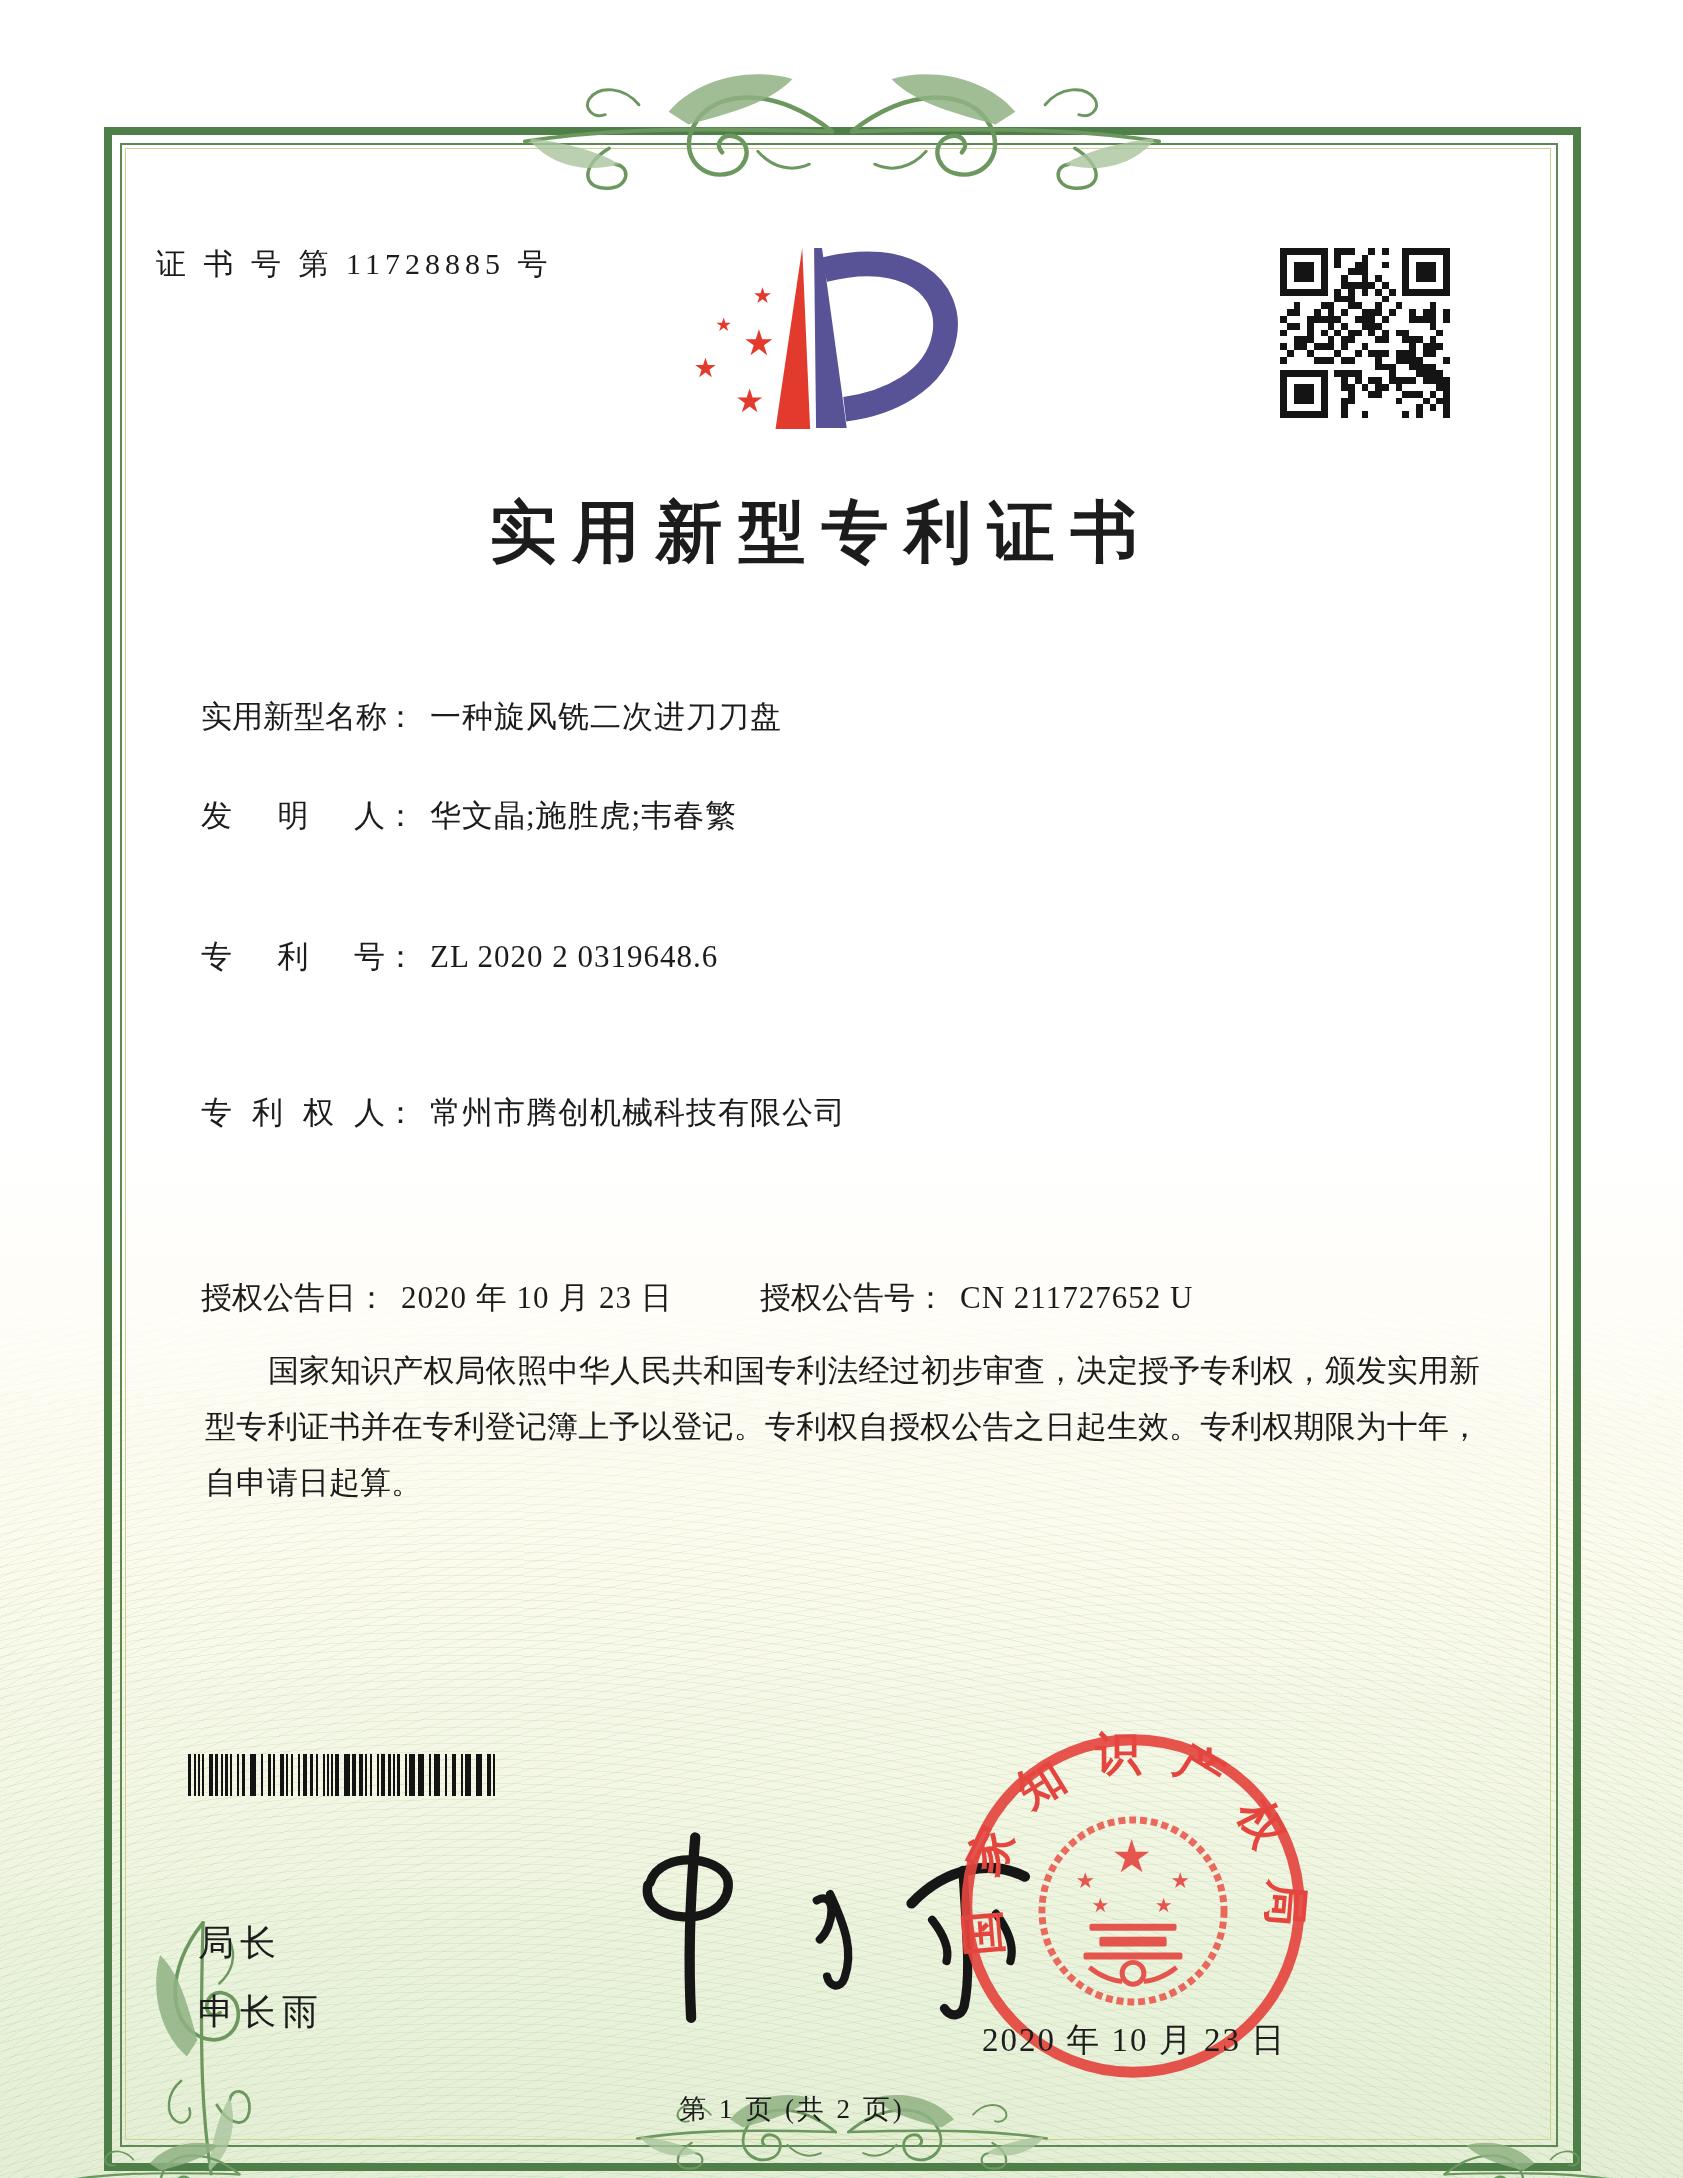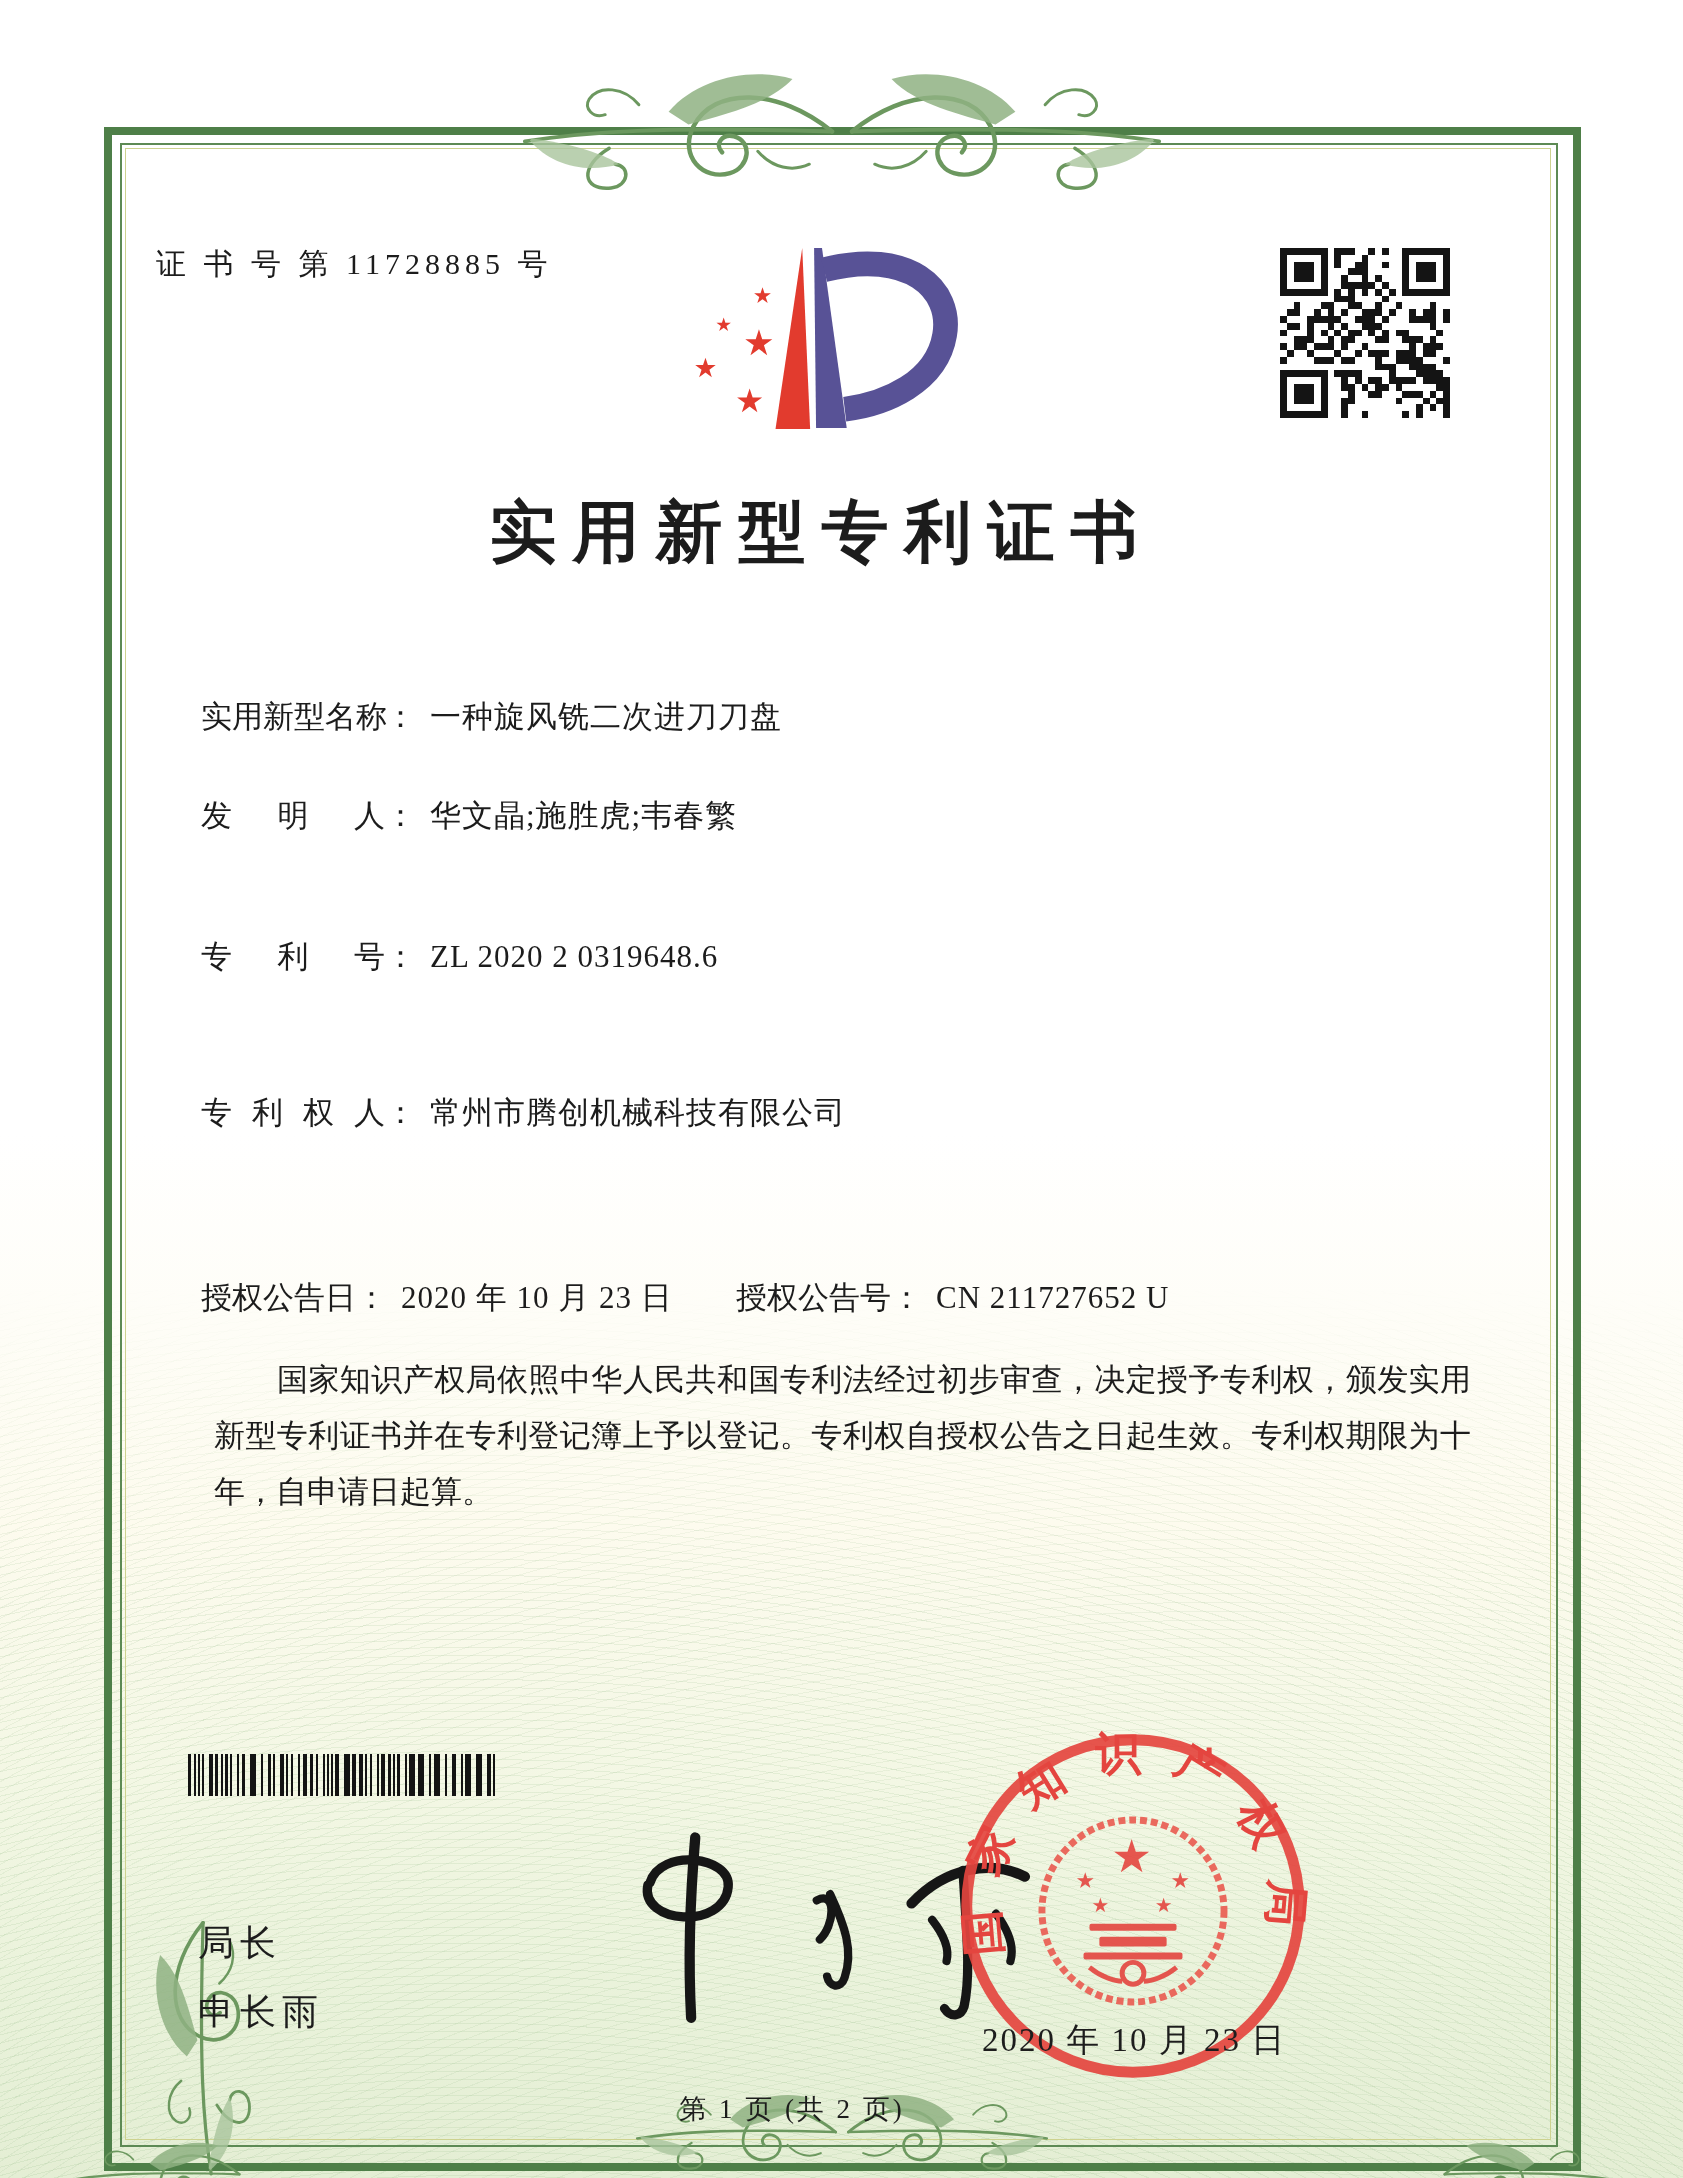--- a/index.html
+++ b/index.html
@@ -27,21 +27,21 @@
   #cert-no{left:156px; top:244px; font-size:30px; letter-spacing:5px;}
   #title{left:84px; top:487px; width:1475px; text-align:center; font-size:67px; font-weight:bold; letter-spacing:16px; white-space:nowrap;}
 
   .field-row{position:absolute; left:201px; font-size:31px; white-space:nowrap;}
   .flabel{display:inline-block; width:184px; text-align:justify; text-align-last:justify; vertical-align:baseline;font-family:Liberation Serif, serif;}
   .fcolon{display:inline-block; margin-right:14px;}
   .fvalue{letter-spacing:1px;}
   .glabel{display:inline-block;}
 
   #body-text{position:absolute; left:201px; top:1339px; width:1283px; font-size:31px; line-height:56px; text-align:justify;}
-  #body-text p{margin:13px; text-indent:63px;}
+  #body-text p{margin:4px; text-indent:63px;}
 
   #barcode{position:absolute; left:188px; top:1754px; width:311px; height:42px; display:flex; align-items:stretch;}
   #barcode .bar{background:#131313; height:100%;}
   #barcode .gap{height:100%;}
 
   #commissioner-title{left:198px; top:1919px; font-size:36px; letter-spacing:6px; font-family:"Liberation Sans","DejaVu Sans",sans-serif;}
   #commissioner-name{left:198px; top:1988px; font-size:36px; letter-spacing:6px; font-family:"Liberation Sans","DejaVu Sans",sans-serif;}
 
   #signature{position:absolute; left:584px; top:1804px; width:515px; height:238px;}
   #seal{position:absolute; left:945px; top:1718px; width:376px; height:376px;}
@@ -431,21 +431,21 @@
   <div class="field-row" style="top:936px">
     <span class="flabel">专利号</span><span class="fcolon">：</span><span class="fvalue">ZL 2020 2 0319648.6</span>
   </div>
   <div class="field-row" style="top:1092px">
     <span class="flabel">专利权人</span><span class="fcolon">：</span><span class="fvalue">常州市腾创机械科技有限公司</span>
   </div>
 
   <div class="field-row" style="top:1277px">
     <span class="glabel">授权公告日</span><span class="fcolon">：</span><span class="fvalue">2020 年 10 月 23 日</span>
   </div>
-  <div class="field-row" style="top:1277px; left:736px">
+  <div class="field-row" style="top:1277px; left:760px">
     <span class="glabel">授权公告号</span><span class="fcolon">：</span><span class="fvalue">CN 211727652 U</span>
   </div>
 
   <div id="body-text">
     <p>国家知识产权局依照中华人民共和国专利法经过初步审查，决定授予专利权，颁发实用新型专利证书并在专利登记簿上予以登记。专利权自授权公告之日起生效。专利权期限为十年，自申请日起算。</p>
   </div>
 
   <div id="barcode">
       <div class="bar" style="width:3px"></div>
       <div class="gap" style="width:3px"></div>

